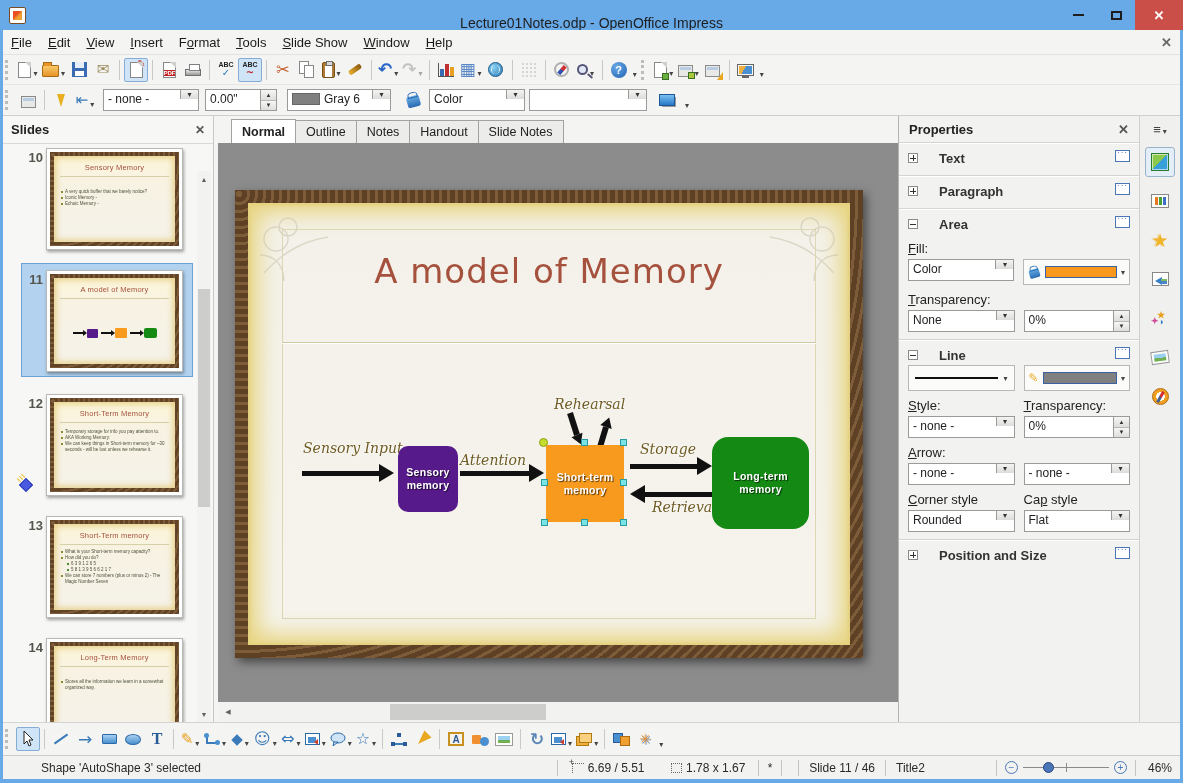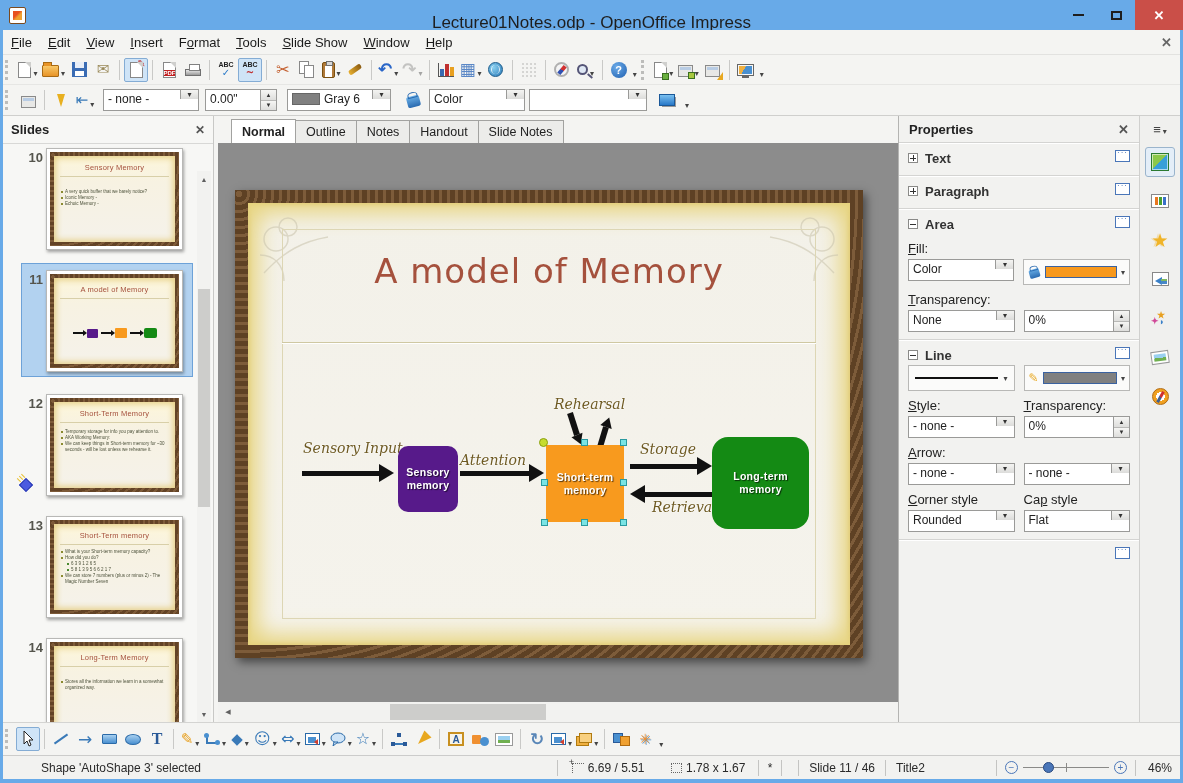--- a/index.html
+++ b/index.html
@@ -4,21 +4,21 @@
 <style>
   * { margin:0; padding:0; box-sizing:border-box; }
   html,body { width:1183px; height:783px; overflow:hidden; }
   body { font-family:"Liberation Sans", sans-serif; font-size:12px; color:#222; background:#68aae8; }
   #win { position:relative; width:1183px; height:783px; background:#68aae8; }
 
   
   .titlebar { position:absolute; left:0; top:0; width:100%; height:30px; background:#68aae8; display:flex; align-items:center; }
   .app-icon { width:17px; height:17px; margin-left:9px; background:#fff; border:1px solid #7a4a20; border-radius:2px; position:relative; }
   .app-icon::after { content:""; position:absolute; left:3px; top:3px; width:9px; height:9px; background:linear-gradient(135deg,#e85020 40%,#f0a030 60%); }
-  .title-text { position:absolute; left:0; right:0; text-align:center; font-size:17px; color:#1e1e1e;margin-top:16px; }
+  .title-text { position:absolute; left:0; right:0; text-align:center; font-size:14px; color:#1e1e1e;margin-top:16px; }
   .wctl { position:absolute; top:0; right:0; height:30px; display:flex; }
   .wbtn { width:38px; height:30px; display:flex; align-items:center; justify-content:center; color:#1e1e1e; font-size:13px; }
   .wbtn.close { width:48px; background:#ca4f48; color:#fff; font-weight:bold; }
   .glyph-min { width:11px; height:2px; background:#1e1e1e; display:inline-block; }
   .glyph-max { width:11px; height:9px; border:2px solid #1e1e1e; display:inline-block; }
 
   
   .menubar { position:absolute; left:3px; top:30px; width:1177px; height:25px; background:#f4f4f2; display:flex; align-items:center; border-bottom:1px solid #e2e2e0; }
   .menu-item { padding:3px 8px; font-size:13px; color:#1a1a1a; }
   .menu-item u { text-decoration:underline; }
@@ -148,21 +148,21 @@
   .handle { position:absolute; width:7px; height:7px; background:#7ae4e4; border:1px solid #2a9aa0; }
   .handle.adj { width:9px; height:9px; border-radius:50%; background:#c6dc30; border-color:#8aa010; }
 
   
   .props { position:absolute; left:895px; top:0; width:241px; height:606px; background:#f2f2f0; border-left:1px solid #b4b4b2; font-size:13px; }
   .props-splitter { position:absolute; left:895px; top:280px; width:5px; height:60px; display:flex; flex-direction:column; gap:4px; align-items:center; justify-content:center; }
   .props-splitter i { width:2px; height:2px; background:#8a8a88; }
   .props-header { height:26px; display:flex; align-items:center; padding:0 10px; font-weight:bold; color:#222; }
   .props-close { margin-left:auto; color:#555; font-weight:bold; }
   .psec { border-top:1px solid #d4d4d2; box-shadow:inset 0 1px 0 #fff; padding:5px 9px 7px; position:relative; }
-  .psec-head { display:flex; align-items:center; gap:7px; font-weight:bold; color:#333; height:20px; }
+  .psec-head { display:flex; align-items:center; gap:21px; font-weight:bold; color:#333; height:20px; }
   .expander { width:10px; height:10px; border:1px solid #8a8a88; background:#fff; position:relative; flex:none; }
   .expander::before { content:""; position:absolute; left:1px; right:1px; top:4px; height:1px; background:#333; }
   .expander.plus::after { content:""; position:absolute; top:1px; bottom:1px; left:4px; width:1px; background:#333; }
   .launcher { position:absolute; right:9px; top:7px; width:15px; height:12px; border:1px solid #4a76b8; background:#fff; }
   .launcher::before { content:"···"; position:absolute; left:1px; top:-3px; font-size:8px; color:#4a76b8; letter-spacing:1px; }
   .plabel { color:#222; margin:7px 0 3px; }
   .plabel u { text-decoration:underline; }
   .prow { display:flex; gap:9px; }
   .pcol { width:107px; }
   .swatch-ctl { display:flex; align-items:center; gap:4px; border:1px solid #b8b8b6; background:#fbfbfa; height:26px; padding:0 4px; width:107px; }
@@ -778,20 +778,24 @@
             <span class="cbtn">▾</span>
           </div>
           <div class="combo pcol">
             <span class="cval">Flat</span>
             <span class="cbtn">▾</span>
           </div>
         </div>
       </div>
 
       <div class="psec">
+        <div class="psec-head">
+            <span class="expander plus"></span>
+            <span>Position and Size</span>
+          </div>
         <span class="launcher"></span>
       </div>
     </div>
 
     <div class="tabstrip">
       <span class="ts-menu"><span>≡</span><span class="dd">▾</span></span>
       <div class="ts-btn active">
           <span class="cube"></span>
         </div>
       <div class="ts-btn">

